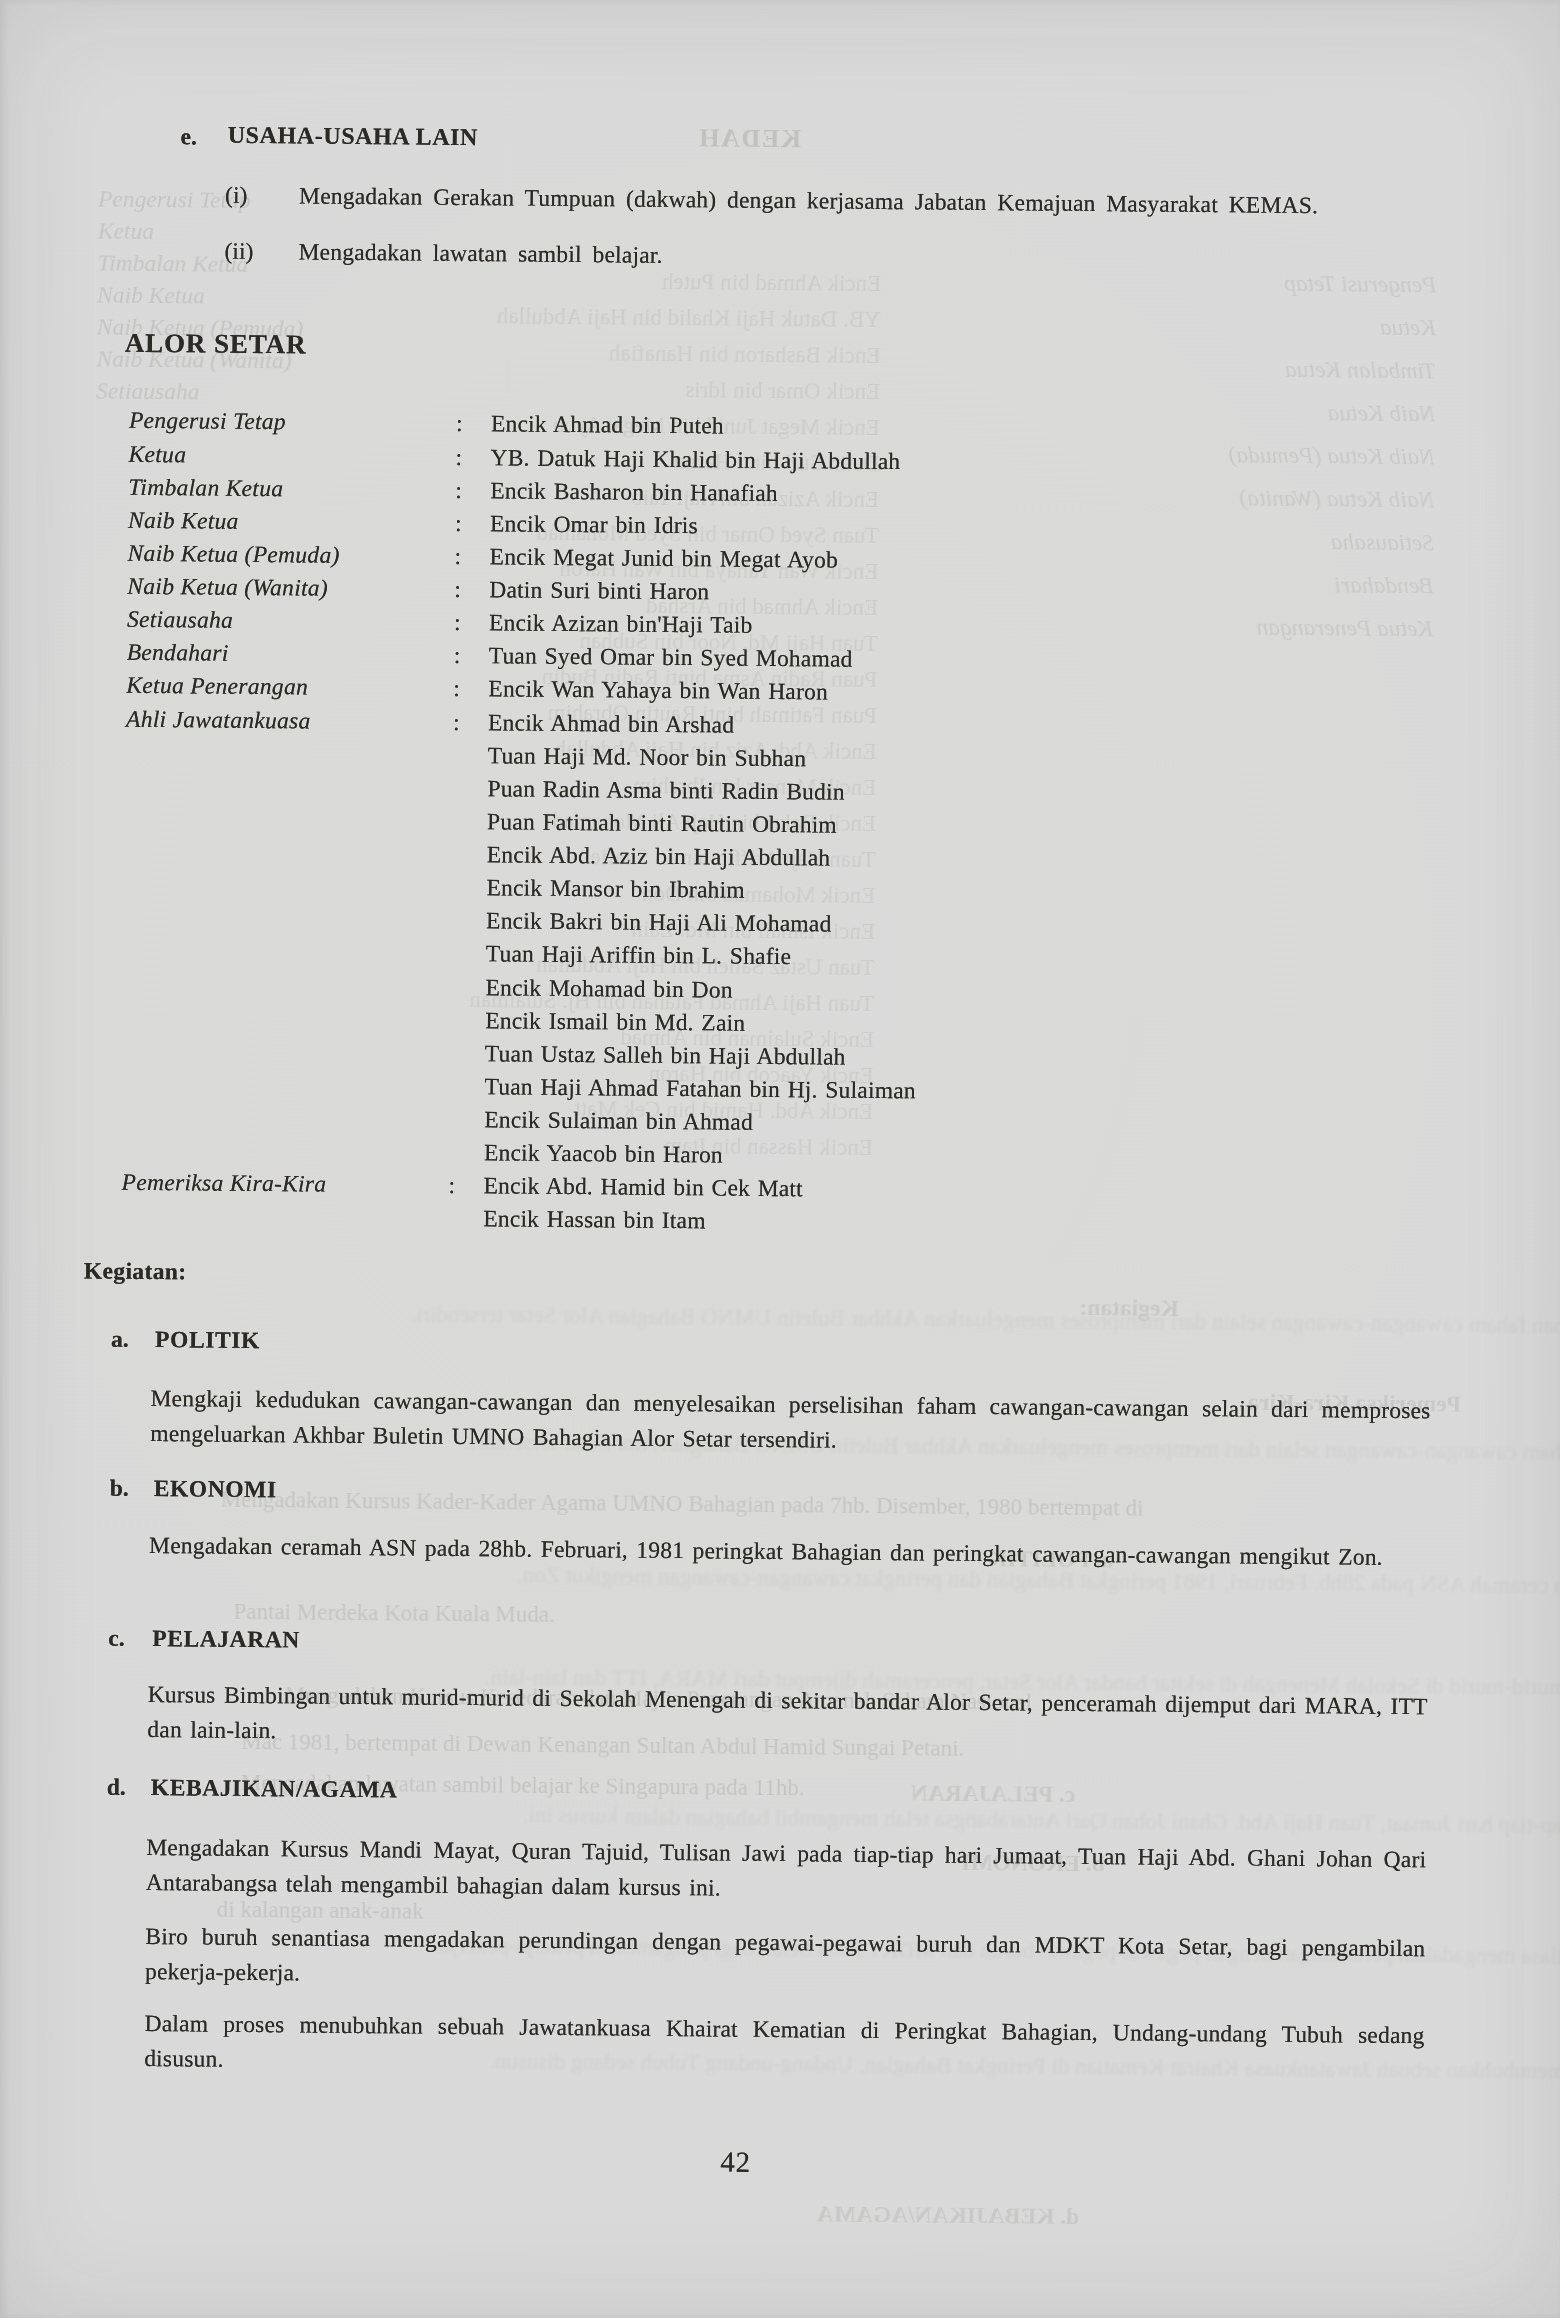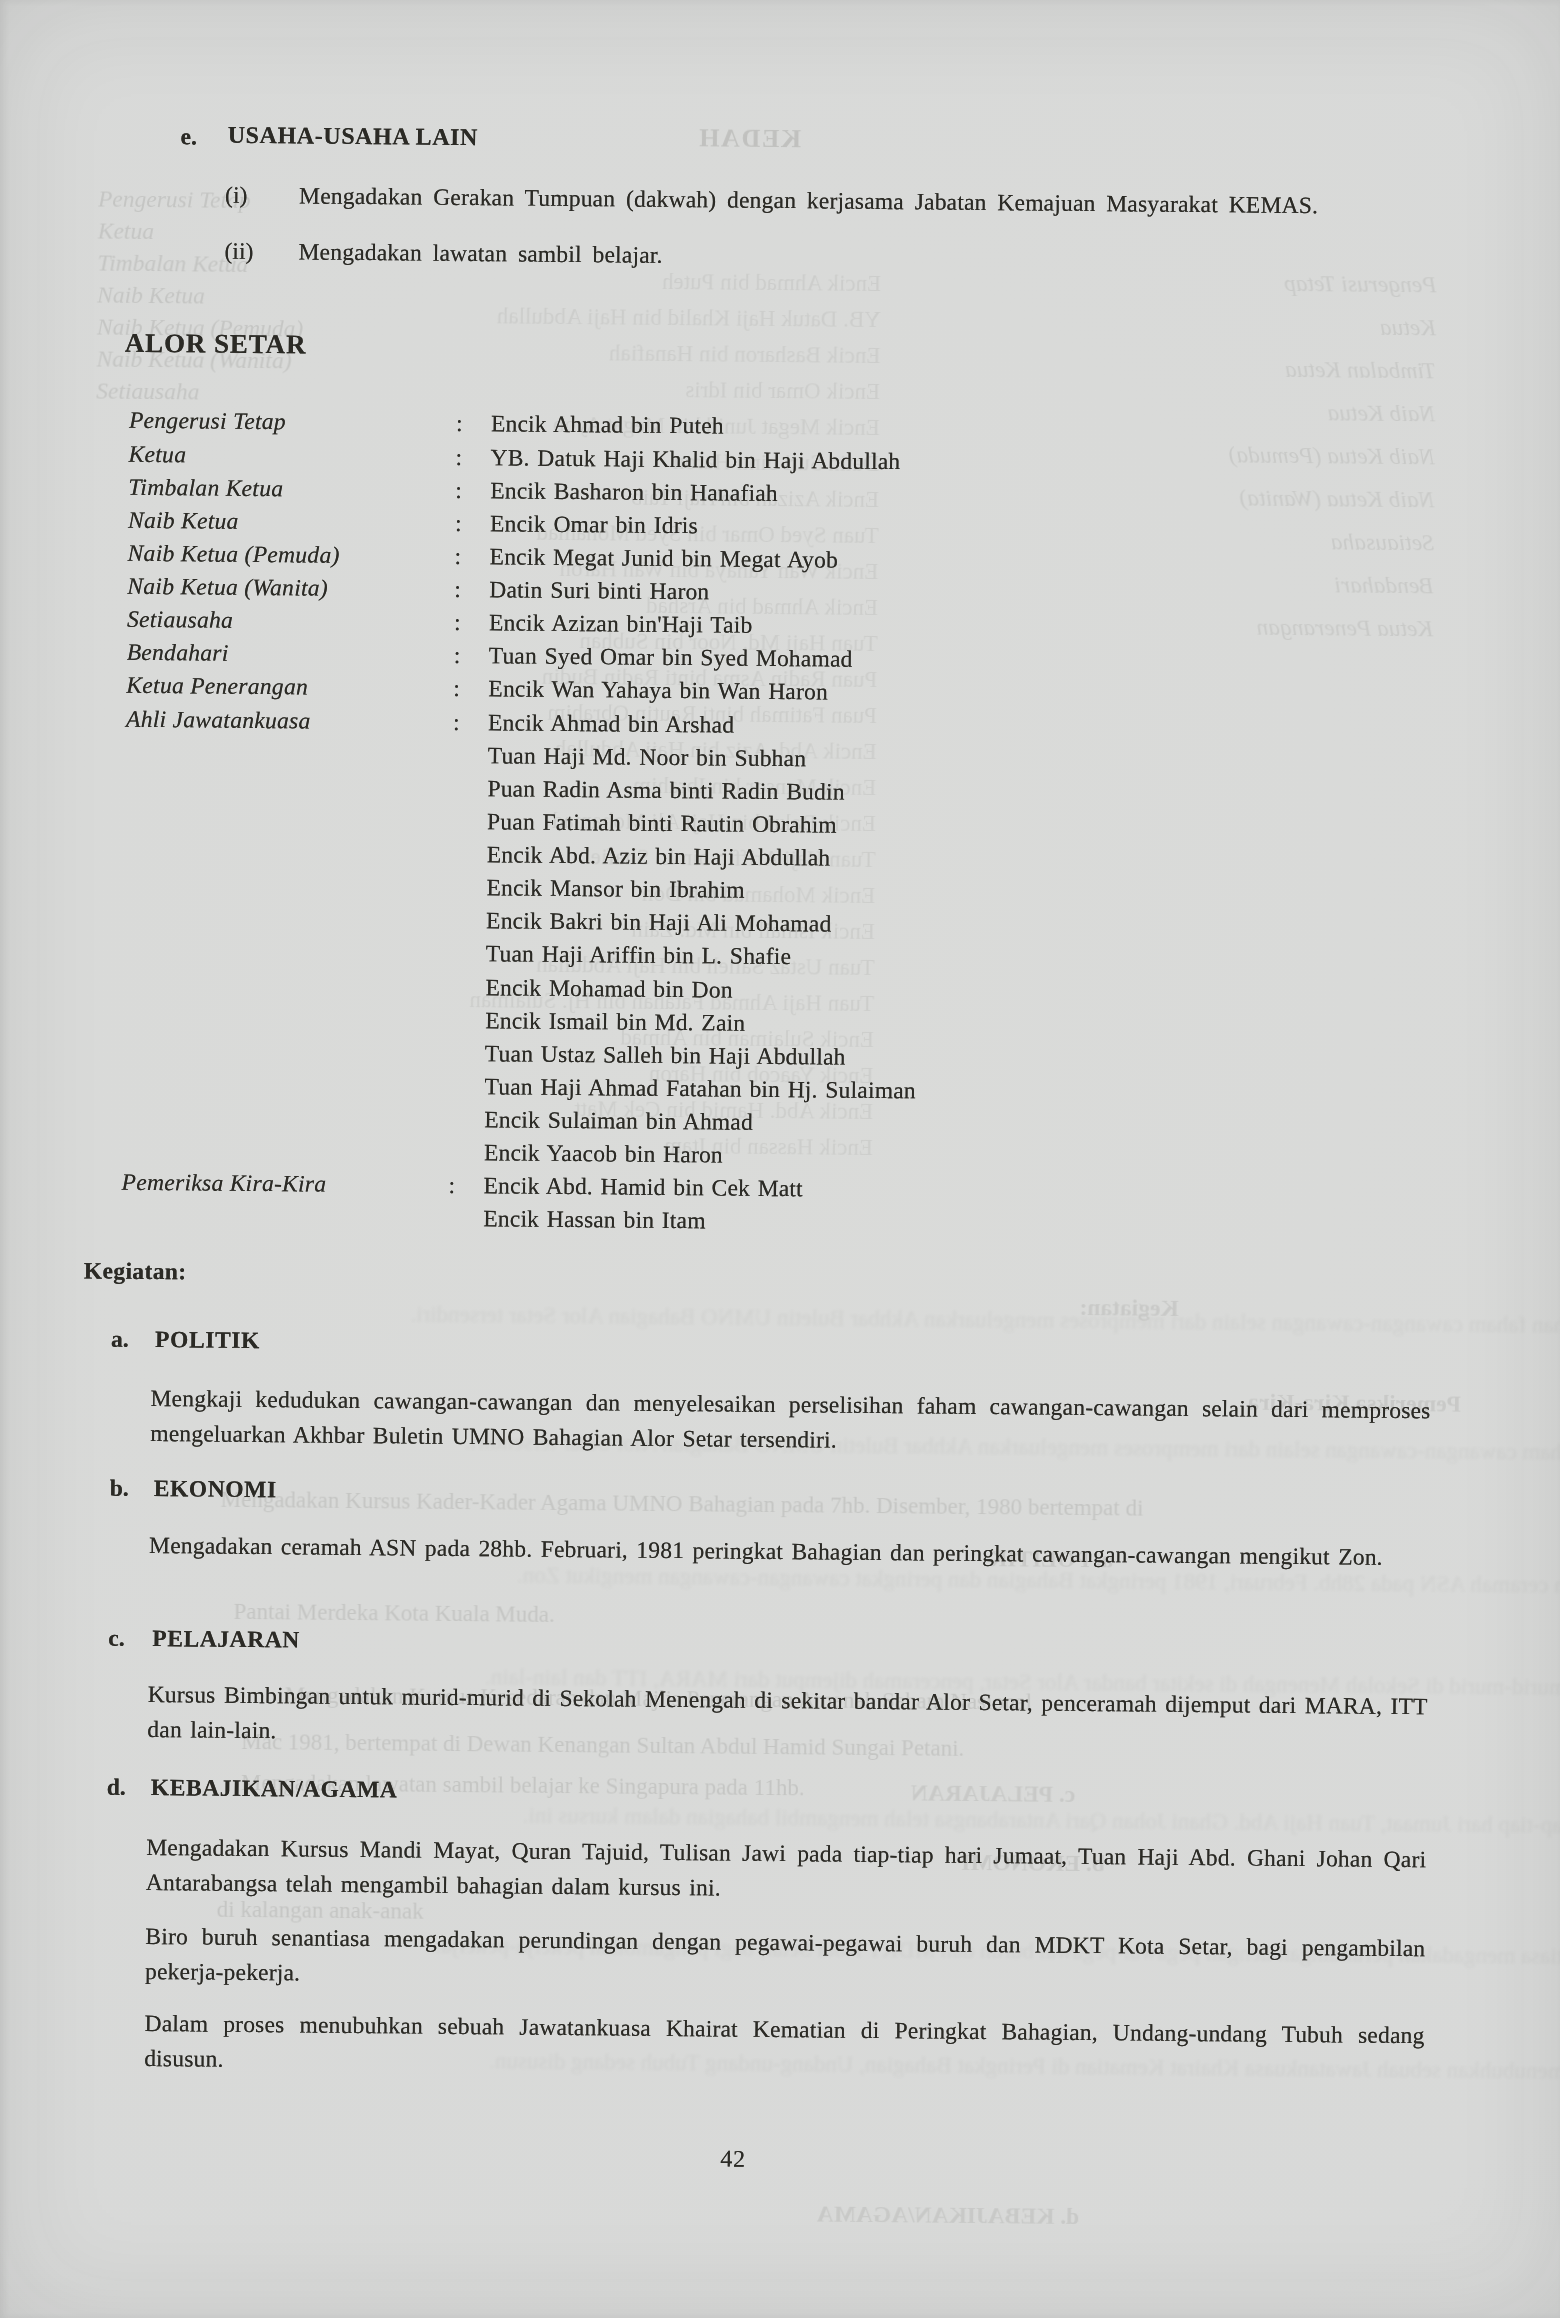--- a/index.html
+++ b/index.html
@@ -27,21 +27,21 @@
   .off-label{position:absolute;left:133px;font-style:italic;letter-spacing:0.3px;}
   .off-colon{position:absolute;left:460px;}
   .off-name{position:absolute;left:495px;letter-spacing:0.2px;word-spacing:1.6px;}
 
   .kegiatan{font-weight:bold;font-size:23.5px;letter-spacing:0.4px;}
   .sec-marker{font-weight:bold;font-size:23.5px;}
   .sec-title{font-weight:bold;font-size:23.5px;letter-spacing:0.6px;}
   .para{position:absolute;left:164px;width:1280px;font-size:23.5px;line-height:35px;
         text-align:justify;word-spacing:2.3px;letter-spacing:0.2px;}
 
-  .pageno{font-size:24px;letter-spacing:0.8px;}
+  .pageno{font-size:29px;letter-spacing:0.8px;}
 
   
   .ghost{position:absolute;color:#4c4c46;pointer-events:none;}
   .g-soft{opacity:.14;filter:blur(0.5px);white-space:nowrap;font-size:23px;}
   .g-italic{font-style:italic;font-size:23.5px;}
   .g-mirline{transform:scaleX(-1);opacity:.11;filter:blur(0.6px);white-space:nowrap;}
   .g-mirblur{transform:scaleX(-1);opacity:.065;filter:blur(1.7px);white-space:nowrap;font-size:23px;}
   .g-kedah{font-weight:bold;font-size:26px;letter-spacing:1.6px;transform:scaleX(-1);
            opacity:.22;filter:blur(0.4px);color:#6e6e68;}
   .g-col{position:absolute;}

